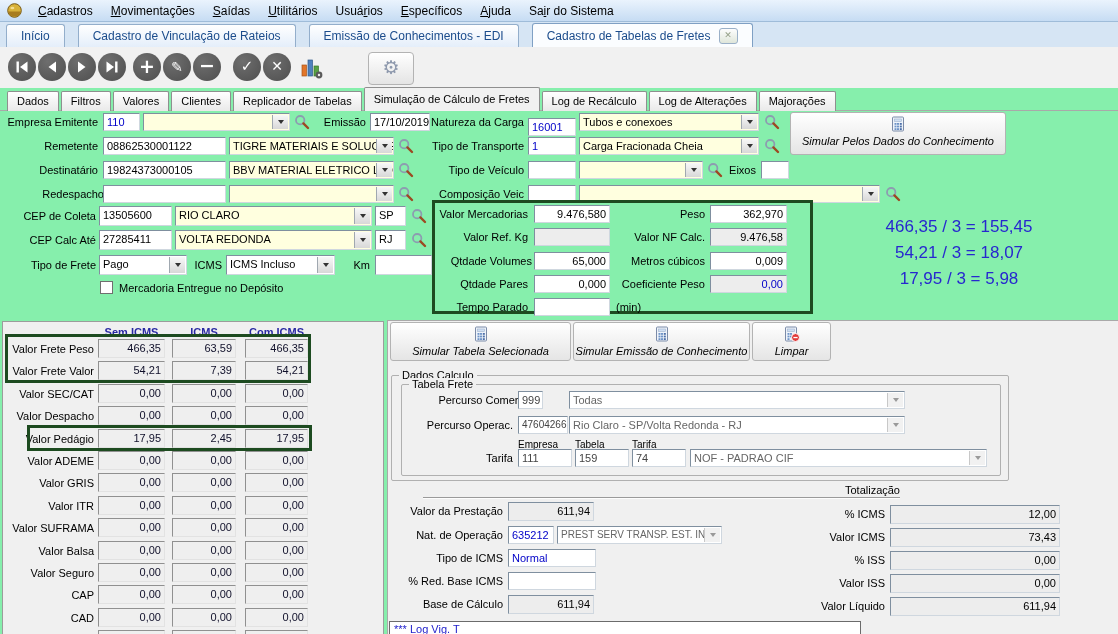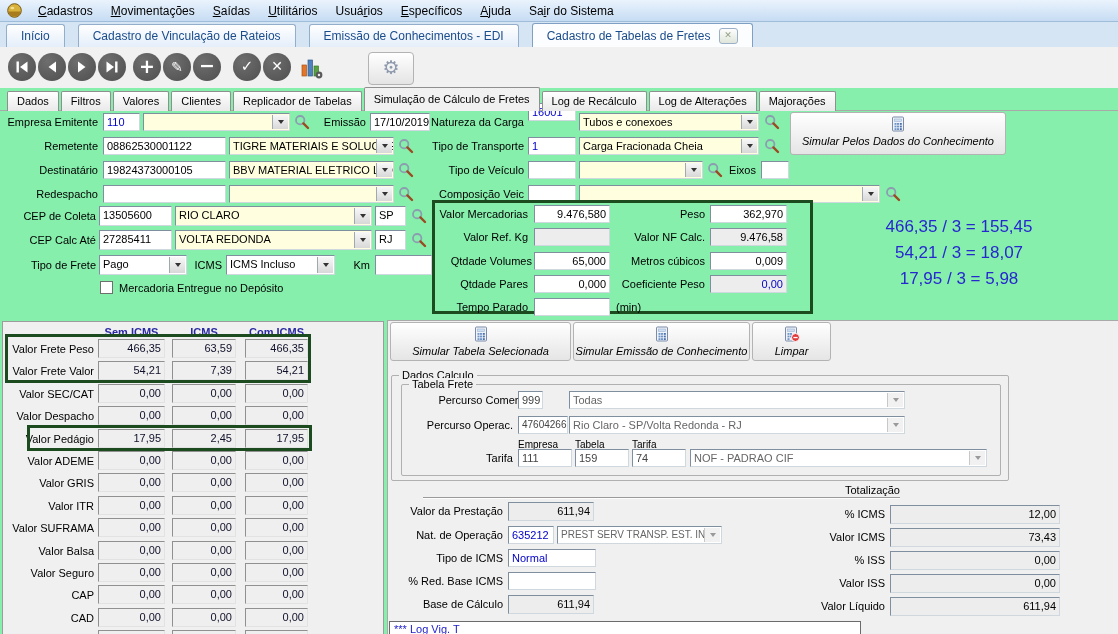--- a/index.html
+++ b/index.html
@@ -210,30 +210,30 @@
       </svg></span>
 
   <div class="lbl" style="left:0;top:164px;width:98px">Destinatário</div>
   <div class="field" style="left:103px;top:161px;width:123px">19824373000105</div>
   <div class="combo" style="left:229px;top:161px;width:165px"><span>BBV MATERIAL ELETRICO LTDA ME</span><span class="dd"></span></div>
   <span class="search" style="left:398px;top:162px"><svg width="16" height="16" viewBox="0 0 16 16">
         <circle cx="6.2" cy="6.2" r="4.2" fill="none" stroke="#8d9cb0" stroke-width="1.8"></circle>
         <line x1="9.4" y1="9.4" x2="14" y2="14" stroke="#9c4a22" stroke-width="2.4" stroke-linecap="round"></line>
       </svg></span>
 
-  <div class="lbl" style="left:0;top:188px;width:98px">Redespacho</div>
+  <div class="lbl" style="left:6px;top:188px;width:98px">Redespacho</div>
   <div class="field" style="left:103px;top:185px;width:123px"></div>
   <div class="combo" style="left:229px;top:185px;width:165px"><span></span><span class="dd"></span></div>
   <span class="search" style="left:398px;top:186px"><svg width="16" height="16" viewBox="0 0 16 16">
         <circle cx="6.2" cy="6.2" r="4.2" fill="none" stroke="#8d9cb0" stroke-width="1.8"></circle>
         <line x1="9.4" y1="9.4" x2="14" y2="14" stroke="#9c4a22" stroke-width="2.4" stroke-linecap="round"></line>
       </svg></span>
 
   <div class="lbl" style="left:402px;top:116px;width:122px">Natureza da Carga</div>
-  <div class="field blue" style="left:528px;top:103px;width:48px">16001</div>
+  <div class="field blue" style="left:528px;top:118px;width:48px">16001</div>
   <div class="combo" style="left:579px;top:113px;width:180px"><span>Tubos e conexoes</span><span class="dd"></span></div>
   <span class="search" style="left:764px;top:114px"><svg width="16" height="16" viewBox="0 0 16 16">
         <circle cx="6.2" cy="6.2" r="4.2" fill="none" stroke="#8d9cb0" stroke-width="1.8"></circle>
         <line x1="9.4" y1="9.4" x2="14" y2="14" stroke="#9c4a22" stroke-width="2.4" stroke-linecap="round"></line>
       </svg></span>
 
   <div class="lbl" style="left:402px;top:140px;width:122px">Tipo de Transporte</div>
   <div class="field blue" style="left:528px;top:137px;width:48px">1</div>
   <div class="combo" style="left:579px;top:137px;width:180px"><span>Carga Fracionada Cheia</span><span class="dd"></span></div>
   <span class="search" style="left:764px;top:138px"><svg width="16" height="16" viewBox="0 0 16 16">

